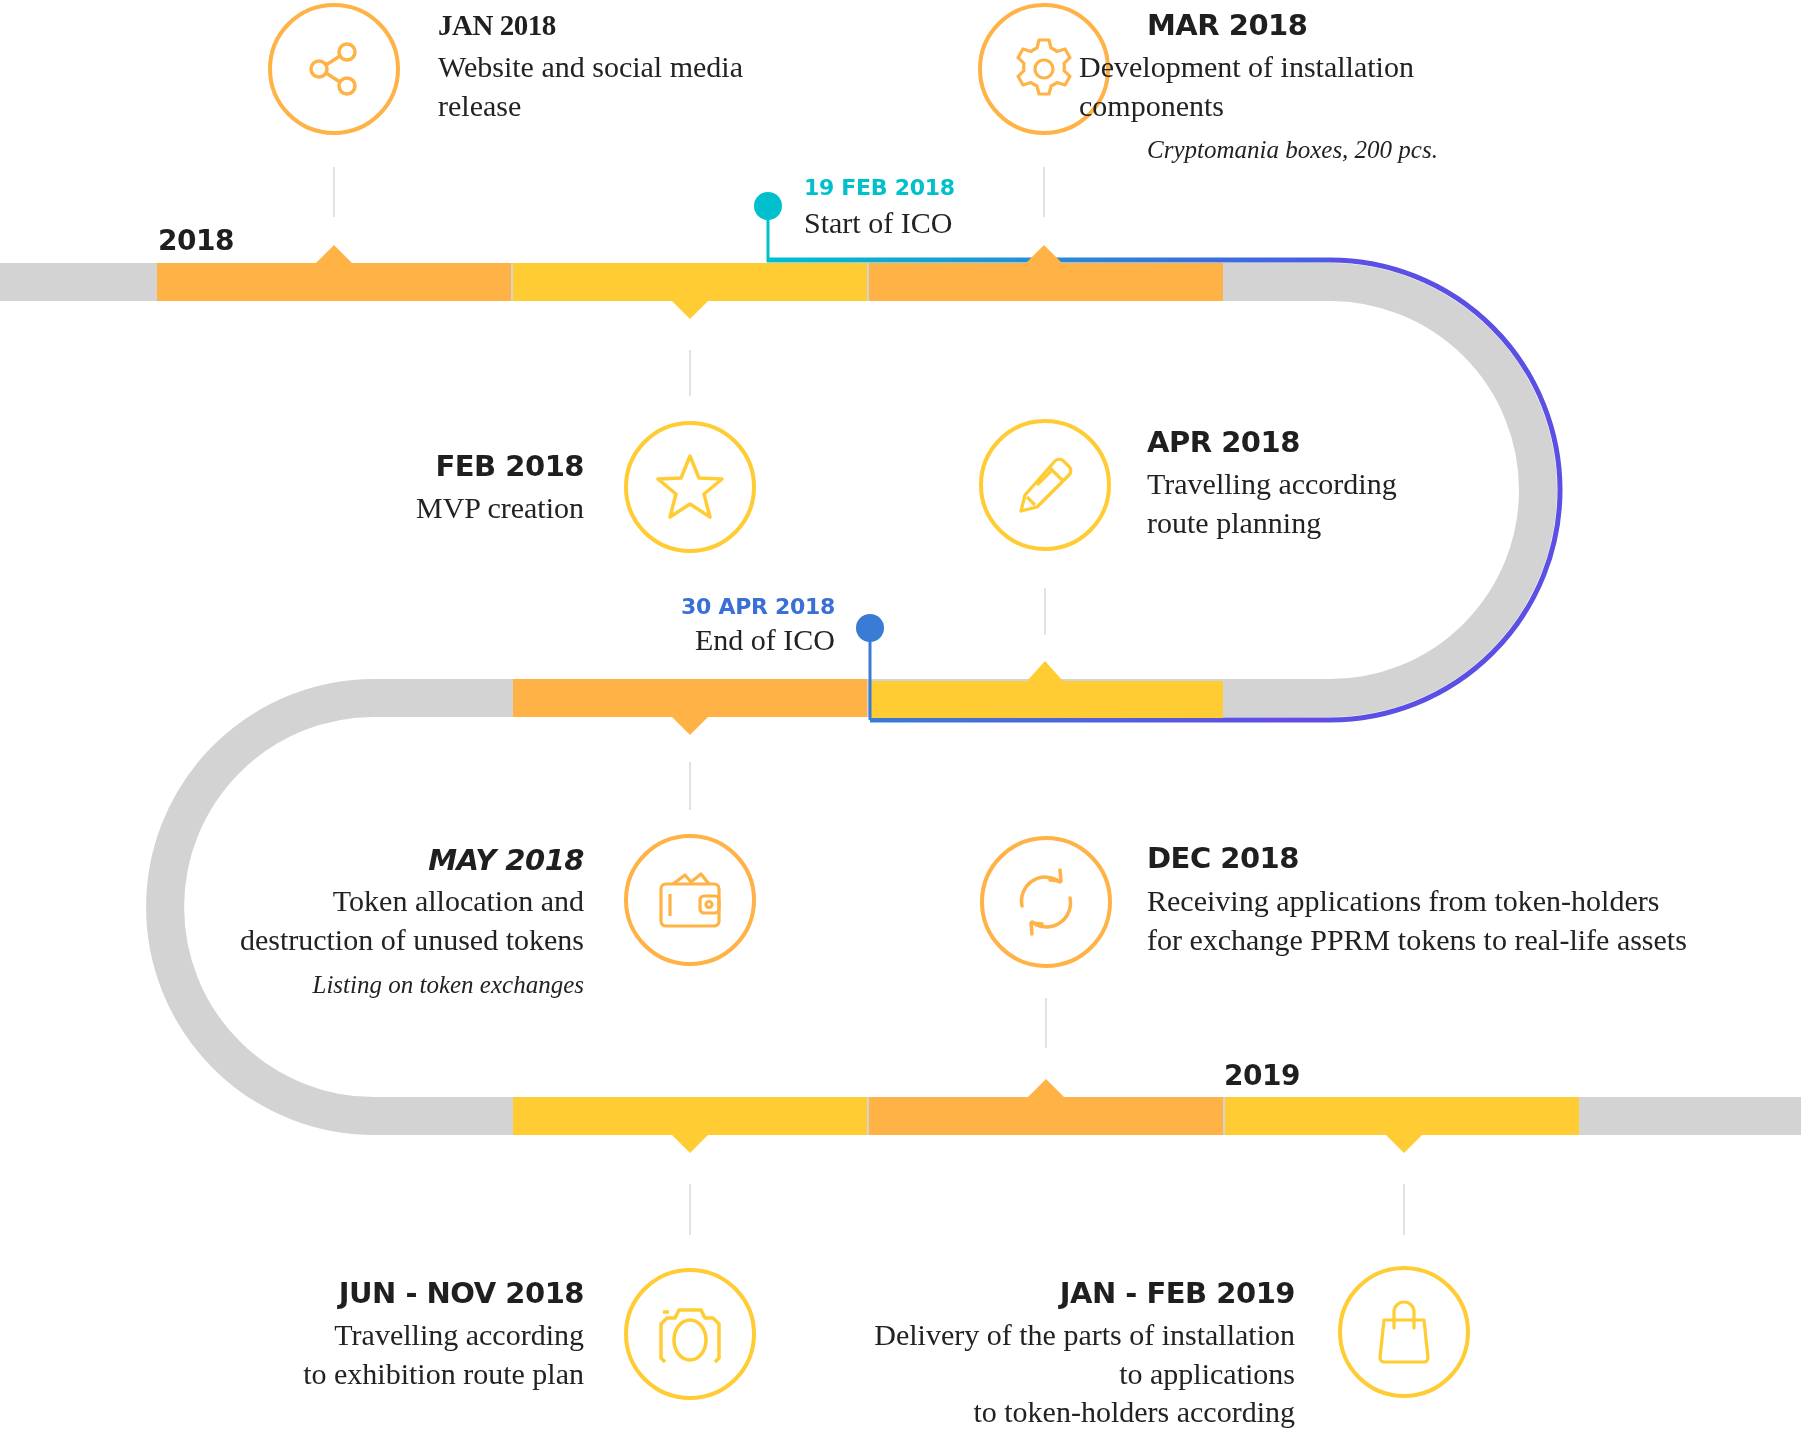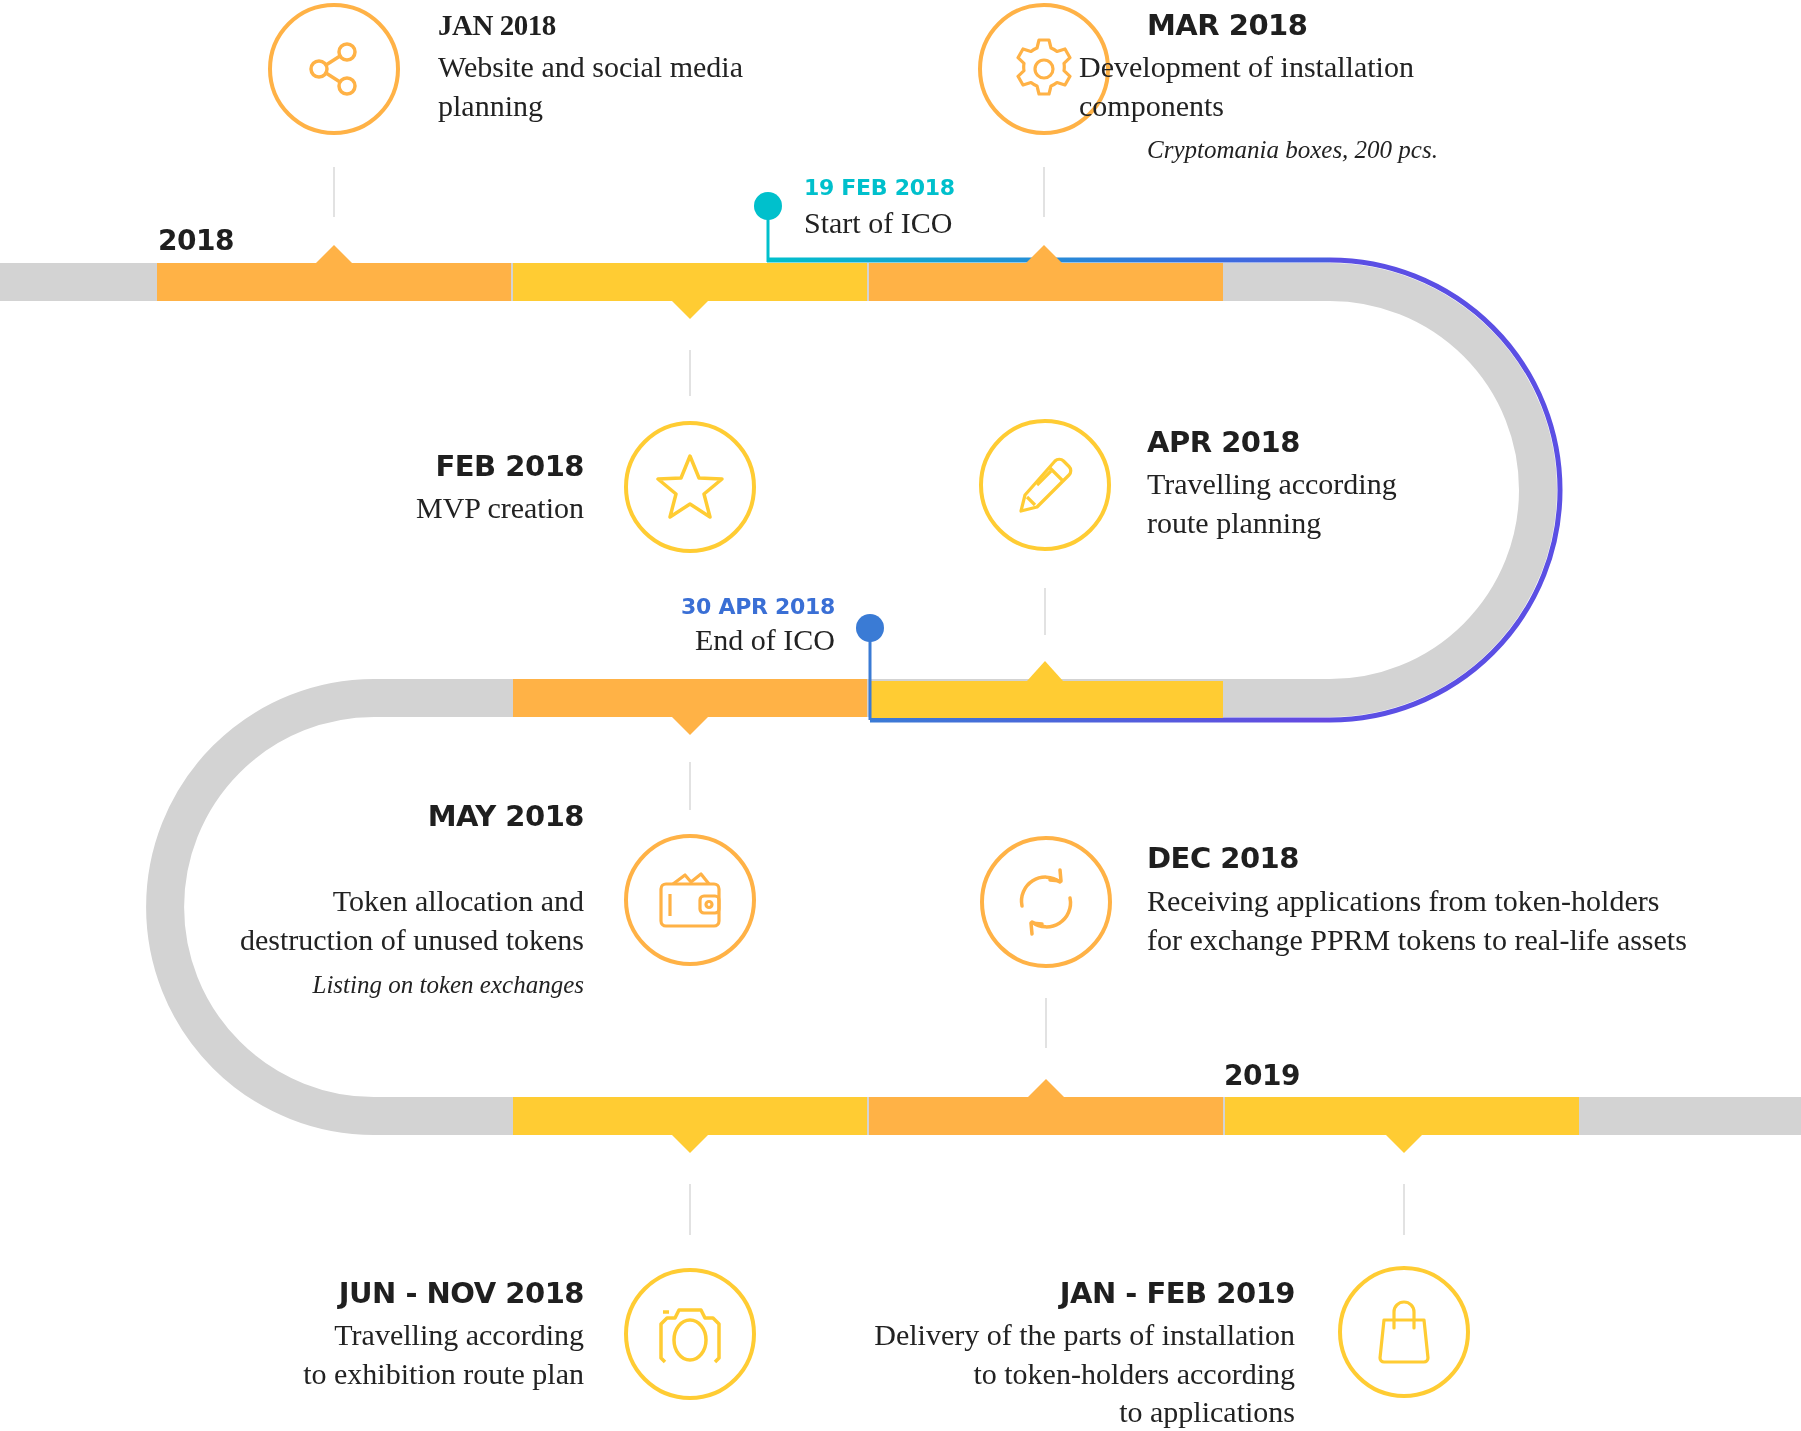--- a/index.html
+++ b/index.html
@@ -141,21 +141,21 @@
         <circle cx="45" cy="49" r="8"></circle>
         <circle cx="17" cy="32" r="8"></circle>
         <line x1="24" y1="28" x2="38" y2="19"></line>
         <line x1="24" y1="36" x2="38" y2="45"></line>
       </g>
     </svg>
   </div>
   <div class="title" style="left:438px; top:8px;font-family:Liberation Serif, serif;">JAN 2018</div>
   <div class="desc" style="left:438px; top:48px;">
     <div>Website and social media</div>
-    <div>planning</div>
+    <div>release</div>
   </div>
 
   <div class="icon-circle" style="left:978px; top:3px;">
     <svg width="70" height="70" viewBox="0 0 70 70">
       <g fill="none" stroke="#FFB246" stroke-width="3.2" stroke-linejoin="round">
         <path d="M30 6 h10 l2 8 a22 22 0 0 1 6 3.5 l8 -2.5 l5 8.7 l-6 5.6 a22 22 0 0 1 0 7.4 l6 5.6 l-5 8.7 l-8 -2.5 a22 22 0 0 1 -6 3.5 l-2 8 h-10 l-2 -8 a22 22 0 0 1 -6 -3.5 l-8 2.5 l-5 -8.7 l6 -5.6 a22 22 0 0 1 0 -7.4 l-6 -5.6 l5 -8.7 l8 2.5 a22 22 0 0 1 6 -3.5 z"></path>
         <circle cx="35" cy="35" r="9"></circle>
       </g>
     </svg>
   </div>
@@ -196,21 +196,21 @@
     <svg width="70" height="64" viewBox="0 0 70 64">
       <g fill="none" stroke="#FFB246" stroke-width="3.2" stroke-linejoin="round">
         <path d="M18 16 L30 7 L36 14 L46 6 L54 16"></path>
         <rect x="6" y="16" width="58" height="42" rx="5"></rect>
         <line x1="15" y1="26" x2="15" y2="48"></line>
         <rect x="45" y="28" width="19" height="17" rx="4"></rect>
         <circle cx="54" cy="36.5" r="3"></circle>
       </g>
     </svg>
   </div>
-  <div class="title right" style="right:1217px; top:799px;">MAY 2018</div>
+  <div class="title right" style="right:1217px; top:843px;font-style:italic;">MAY 2018</div>
   <div class="desc right" style="right:1217px; top:882px;">
     <div>Token allocation and</div>
     <div>destruction of unused tokens</div>
   </div>
   <div class="note right" style="right:1217px; top:970px;">Listing on token exchanges</div>
 
   <div class="icon-circle" style="left:980px; top:836px;">
     <svg width="68" height="68" viewBox="0 0 68 68">
       <g fill="none" stroke="#FFB246" stroke-width="3.5" stroke-linecap="round" stroke-linejoin="round">
         <path d="M10 38 A24 24 0 0 1 48 14"></path>
@@ -245,17 +245,17 @@
     <svg width="60" height="68" viewBox="0 0 60 68">
       <g fill="none" stroke="#FFCC33" stroke-width="3.2" stroke-linejoin="round" stroke-linecap="round">
         <path d="M10 22 H50 L54 60 a4 4 0 0 1 -4 4 H10 a4 4 0 0 1 -4 -4 Z"></path>
         <path d="M20 30 V14 a10 10 0 0 1 20 0 V30"></path>
       </g>
     </svg>
   </div>
   <div class="title right" style="right:506px; top:1276px;">JAN - FEB 2019</div>
   <div class="desc right" style="right:506px; top:1316px;">
     <div>Delivery of the parts of installation</div>
+    <div>to applications</div>
     <div>to token-holders according</div>
-    <div>to applications</div>
   </div>
 
 </div>
 
 </body></html>

